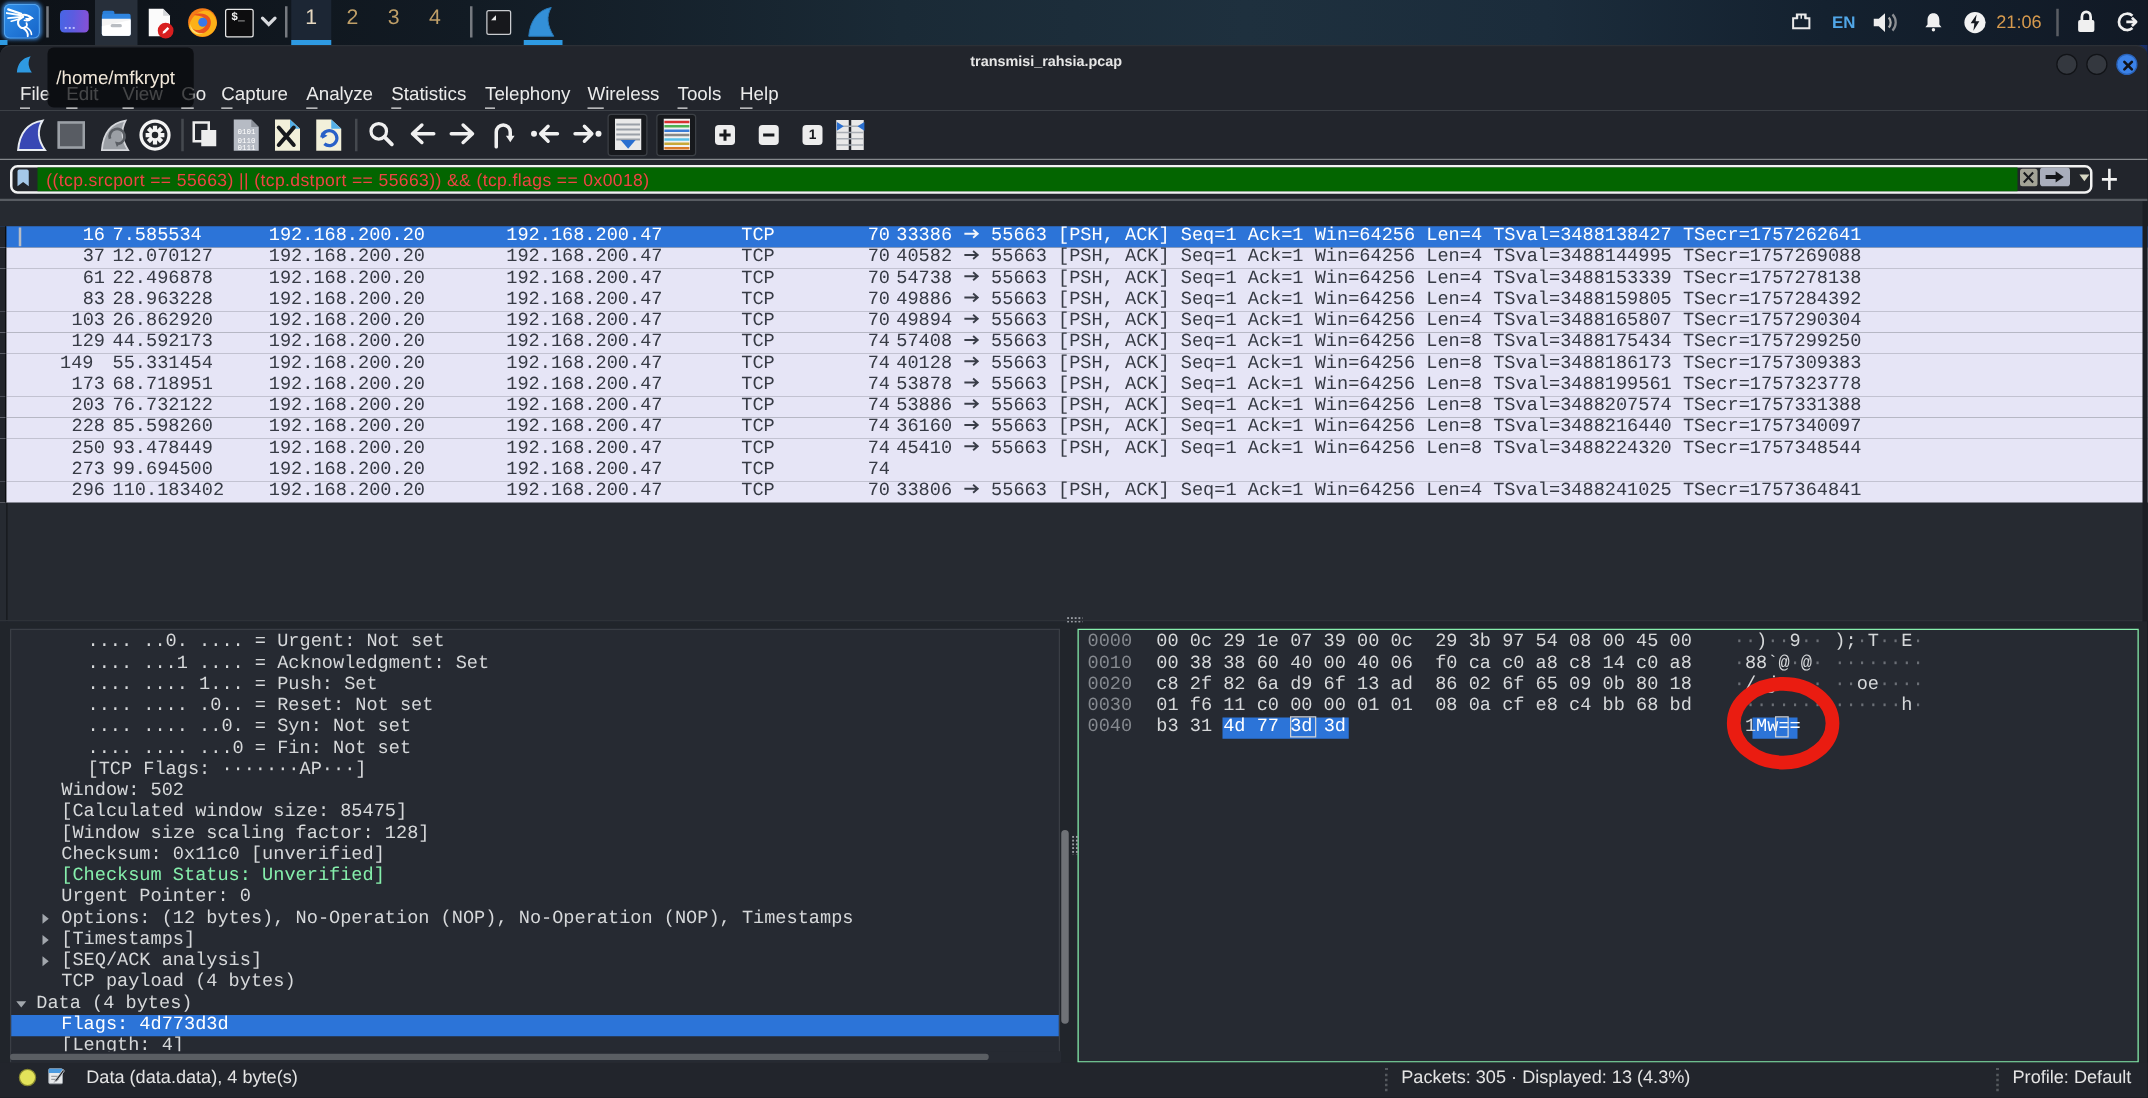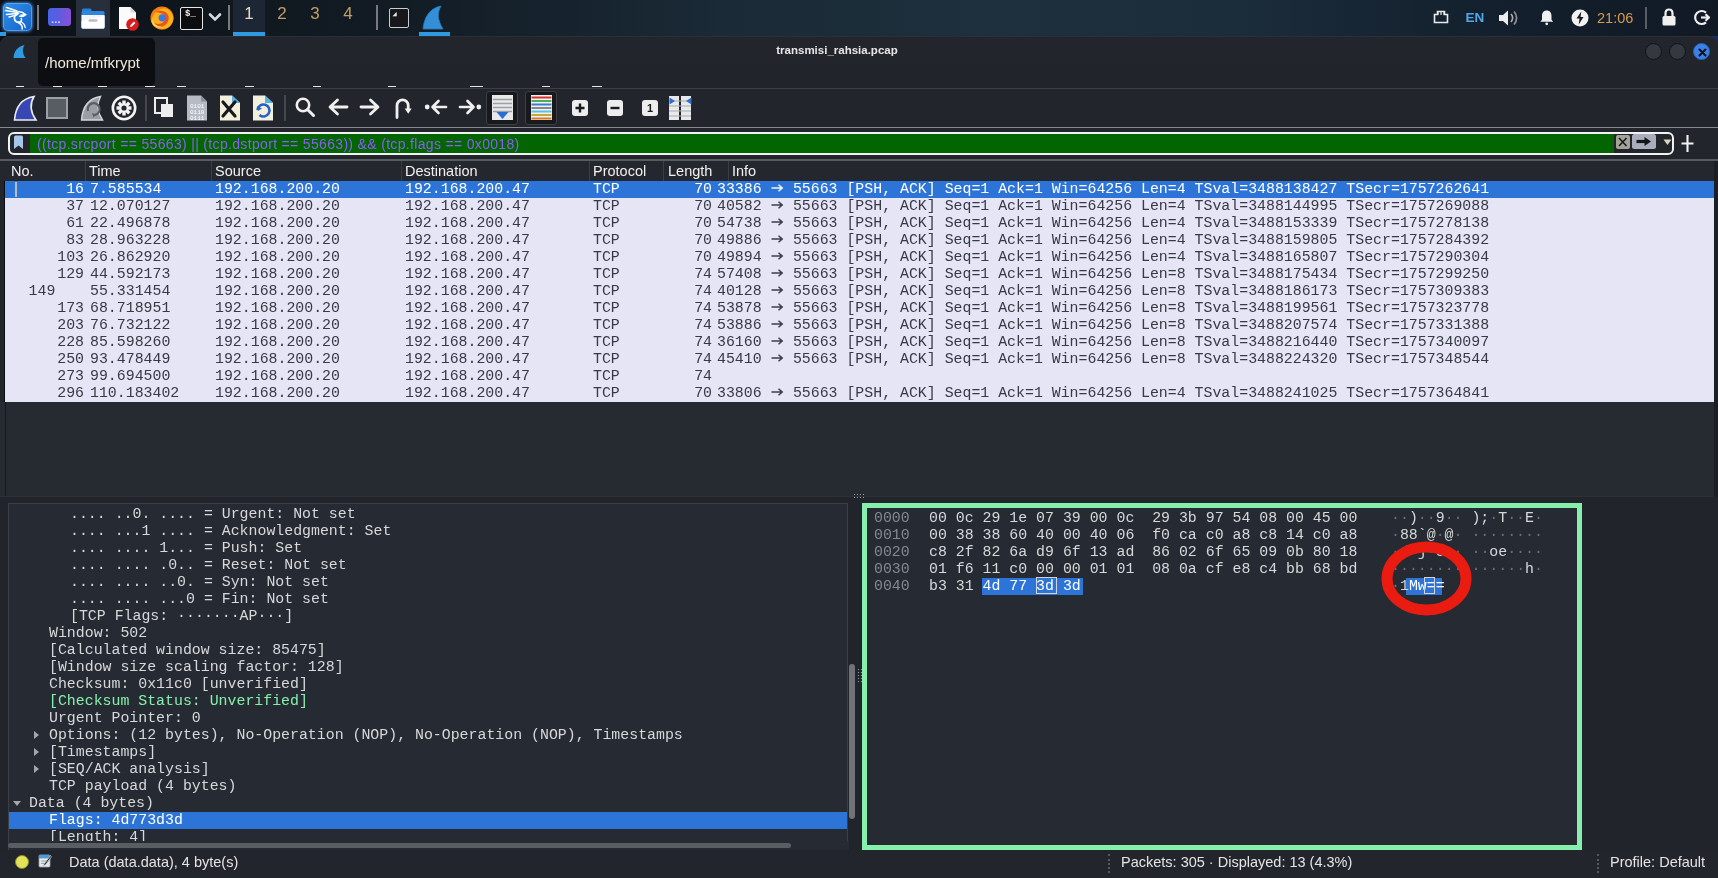--- a/index.html
+++ b/index.html
@@ -21,40 +21,40 @@
 #menubar { position:absolute; left:0; top:28px; width:1718px; height:25px; background:#22252c; }
 .menu { position:absolute; top:3px; color:#ebebeb; font-size:15px; }
 #menusep { position:absolute; left:0; top:52px; width:1718px; height:1px; background:#3c4046; }
 #toolbar { position:absolute; left:0; top:53px; width:1718px; height:38px; background:#22252c; }
 #toolsep { position:absolute; left:0; top:91px; width:1718px; height:1px; background:#85888c; }
 
 #filterrow { position:absolute; left:0; top:92px; width:1718px; height:31px; background:#22252c; }
 #filterbox { position:absolute; left:8px; top:4px; width:1666px; height:23px;
   border:2px solid #f2f2f2; border-radius:6px; background:#22252a; }
 #filtergreen { position:absolute; left:19.5px; top:0px; width:1584px; height:19px; background:#036500; }
-#filtertext { position:absolute; left:37px; top:8px; color:#8b5cf6; font-size:14px; letter-spacing:0.33px; }
+#filtertext { position:absolute; left:37px; top:8px; color:#ef4444; font-size:14px; letter-spacing:0.33px; }
 #listsep { position:absolute; left:0; top:123px; width:1718px; height:2px; background:#585c62; }
 
 #plist { position:absolute; left:0; top:125px; width:1718px; height:336px; background:#262a31; }
 #phead { position:absolute; left:0; top:0; width:1718px; height:20px; background:#24282e;
   color:#f0f0f0; font-size:14.5px; }
 .hcell { position:absolute; top:2px; }
 .hsep { position:absolute; top:0; width:1px; height:20px; background:#393d44; }
 #prows { position:absolute; left:0; top:20px; width:1718px; }
 .prow { position:absolute; left:0; width:1718px; height:17px; background:#e6e5f6; color:#363a44;
   font-family:"Liberation Mono", monospace; font-size:14.88px; line-height:17px; }
 .prow .lm { position:absolute; left:0; top:0; width:5.3px; height:17px; background:#22252b; border-right:1.1px solid #0a0c0f; }
 .prow.sel { background:#2c74d8; color:#ffffff; }
 .pc { position:absolute; top:0; white-space:pre; }
 
 
 #details { position:absolute; left:8px; top:467px; width:840px; height:347px;
   background:#262a32; border:1px solid #3a3e45; }
-#hexpane { position:absolute; left:862px; top:467px; width:720px; height:347px;
-  background:#262a32; border:5px solid #86efac; }
+#hexpane { position:absolute; left:862px; top:467px; width:849px; height:347px;
+  background:#262a32; border:1px solid #86efac; }
 #statusbar { position:absolute; left:0; top:814px; width:1718px; height:28px; background:#22252c;
   color:#e4e4e4; font-size:14.5px; }
 .dline { position:absolute; white-space:pre; font-family:"Liberation Mono", monospace;
   font-size:14.88px; line-height:17px; height:17px; color:#d6d8da; }
 </style></head>
 <body>
 <div id="root">
   <div id="taskbar">
 
     <div class="abs" style="left:2.5px;top:2.5px;width:29px;height:28px;border-radius:5px;
@@ -170,20 +170,33 @@
       <div class="wbtn" style="left:1645px;"></div>
       <div class="wbtn" style="left:1669px;"></div>
       <div class="wbtn" style="left:1693px; background:#3b82e8; border-color:#2a62b8;"></div>
       <svg class="abs" style="left:1697.5px;top:10.5px;" width="9" height="9" viewBox="0 0 9 9">
         <path d="M1.5 1.5 L7.5 7.5 M7.5 1.5 L1.5 7.5" stroke="#10131a" stroke-width="2.1" stroke-linecap="round"></path>
       </svg>
       <svg class="abs" style="left:12px;top:7px;" width="16" height="15" viewBox="0 0 16 15">
         <path d="M1.5 14 C2 7 5.5 2.5 12.5 1 C10 5.5 10.5 9.5 13.5 14 Z" fill="#2e9ae2"></path>
       </svg>
     </div>
+    <div id="menubar">
+      <div class="menu" style="left:16px;">File</div>
+      <div class="menu" style="left:53px;">Edit</div>
+      <div class="menu" style="left:98px;">View</div>
+      <div class="menu" style="left:145px;">Go</div>
+      <div class="menu" style="left:177px;">Capture</div>
+      <div class="menu" style="left:245px;">Analyze</div>
+      <div class="menu" style="left:313px;">Statistics</div>
+      <div class="menu" style="left:388px;">Telephony</div>
+      <div class="menu" style="left:470px;">Wireless</div>
+      <div class="menu" style="left:542px;">Tools</div>
+      <div class="menu" style="left:592px;">Help</div>
+    </div>
     <div id="menusep"></div>
 
     <div class="abs" style="left:38px;top:2px;width:117px;height:48px;background:rgba(4,5,8,0.72);border-radius:5px;"></div>
     <div class="abs" style="left:45px;top:18px;color:#f2e8da;font-size:15px;">/home/mfkrypt</div>
     <div class="abs" style="left:16px;top:49.5px;width:8px;height:1.6px;background:#e6e6e6;"></div>
     <div class="abs" style="left:53px;top:49.5px;width:9px;height:1.6px;background:#e6e6e6;"></div>
     <div class="abs" style="left:98px;top:49.5px;width:9px;height:1.6px;background:#e6e6e6;"></div>
     <div class="abs" style="left:145px;top:49.5px;width:10px;height:1.6px;background:#e6e6e6;"></div>
     <div class="abs" style="left:177px;top:49.5px;width:9px;height:1.6px;background:#e6e6e6;"></div>
     <div class="abs" style="left:245px;top:49.5px;width:9px;height:1.6px;background:#e6e6e6;"></div>
@@ -341,35 +354,20 @@
 
       <svg class="abs" style="left:1680.5px;top:5px;" width="13" height="21" viewBox="0 0 13 21">
         <path d="M6.5 2 L6.5 19 M0.5 10.5 L12.5 10.5" stroke="#f2f2f2" stroke-width="2.1"></path>
       </svg>
     </div>
     <div id="listsep"></div>
     <div id="plist">
       <div class="abs" style="left:1714px;top:0;width:4px;height:336px;background:#1b1e24;z-index:5;"></div>
       <div class="abs" style="left:5.3px;top:241px;width:1.2px;height:95px;background:#14171b;"></div>
       <div class="abs" style="left:0px;top:335px;width:1714px;height:1px;background:#2e3238;"></div>
-      <div id="phead">
-      <div class="hcell" style="left:11px;">No.</div>
-      <div class="hcell" style="left:89px;">Time</div>
-      <div class="hcell" style="left:215px;">Source</div>
-      <div class="hcell" style="left:405px;">Destination</div>
-      <div class="hcell" style="left:593px;">Protocol</div>
-      <div class="hcell" style="left:668px;">Length</div>
-      <div class="hcell" style="left:732px;">Info</div>
-      <div class="hsep" style="left:85px;"></div>
-      <div class="hsep" style="left:211px;"></div>
-      <div class="hsep" style="left:401px;"></div>
-      <div class="hsep" style="left:589px;"></div>
-      <div class="hsep" style="left:663px;"></div>
-      <div class="hsep" style="left:728px;"></div>
-</div>
       <div id="prows">
 <div class="prow sel" style="top:0px;">
             <span class="lm"></span>
             <span style="position:absolute;left:15px;top:1px;width:2px;height:15px;background:#b8bcc4;"></span>
             <span class="pc" style="left:0px;width:84px;text-align:right;">16</span>
             <span class="pc" style="left:90px;">7.585534</span>
             <span class="pc" style="left:215px;">192.168.200.20</span>
             <span class="pc" style="left:405px;">192.168.200.47</span>
             <span class="pc" style="left:593px;">TCP</span>
             <span class="pc" style="left:632px;width:80px;text-align:right;">70</span>
@@ -432,21 +430,21 @@
             <span class="pc" style="left:215px;">192.168.200.20</span>
             <span class="pc" style="left:405px;">192.168.200.47</span>
             <span class="pc" style="left:593px;">TCP</span>
             <span class="pc" style="left:632px;width:80px;text-align:right;">74</span>
             <span class="pc" style="left:717px;">57408 <svg style="display:inline-block;width:13.4px;height:10px;vertical-align:0px;" viewBox="0 0 13.4 10">
                 <path d="M0.5 5 H10.5 M7.5 1.8 L11.2 5 L7.5 8.2" fill="none" stroke="#3a3e49" stroke-width="1.5"></path>
               </svg> 55663 [PSH, ACK] Seq=1 Ack=1 Win=64256 Len=8 TSval=3488175434 TSecr=1757299250</span>
           </div>
 <div class="prow" style="top:102px;">
             <span class="lm"></span>
-            <span class="pc" style="left:0px;width:84px;text-align:center;">149</span>
+            <span class="pc" style="left:0px;width:84px;text-align:left;padding-left:48px;">149</span>
             <span class="pc" style="left:90px;">55.331454</span>
             <span class="pc" style="left:215px;">192.168.200.20</span>
             <span class="pc" style="left:405px;">192.168.200.47</span>
             <span class="pc" style="left:593px;">TCP</span>
             <span class="pc" style="left:632px;width:80px;text-align:right;">74</span>
             <span class="pc" style="left:717px;">40128 <svg style="display:inline-block;width:13.4px;height:10px;vertical-align:0px;" viewBox="0 0 13.4 10">
                 <path d="M0.5 5 H10.5 M7.5 1.8 L11.2 5 L7.5 8.2" fill="none" stroke="#3a3e49" stroke-width="1.5"></path>
               </svg> 55663 [PSH, ACK] Seq=1 Ack=1 Win=64256 Len=8 TSval=3488186173 TSecr=1757309383</span>
           </div>
 <div class="prow" style="top:119px;">

